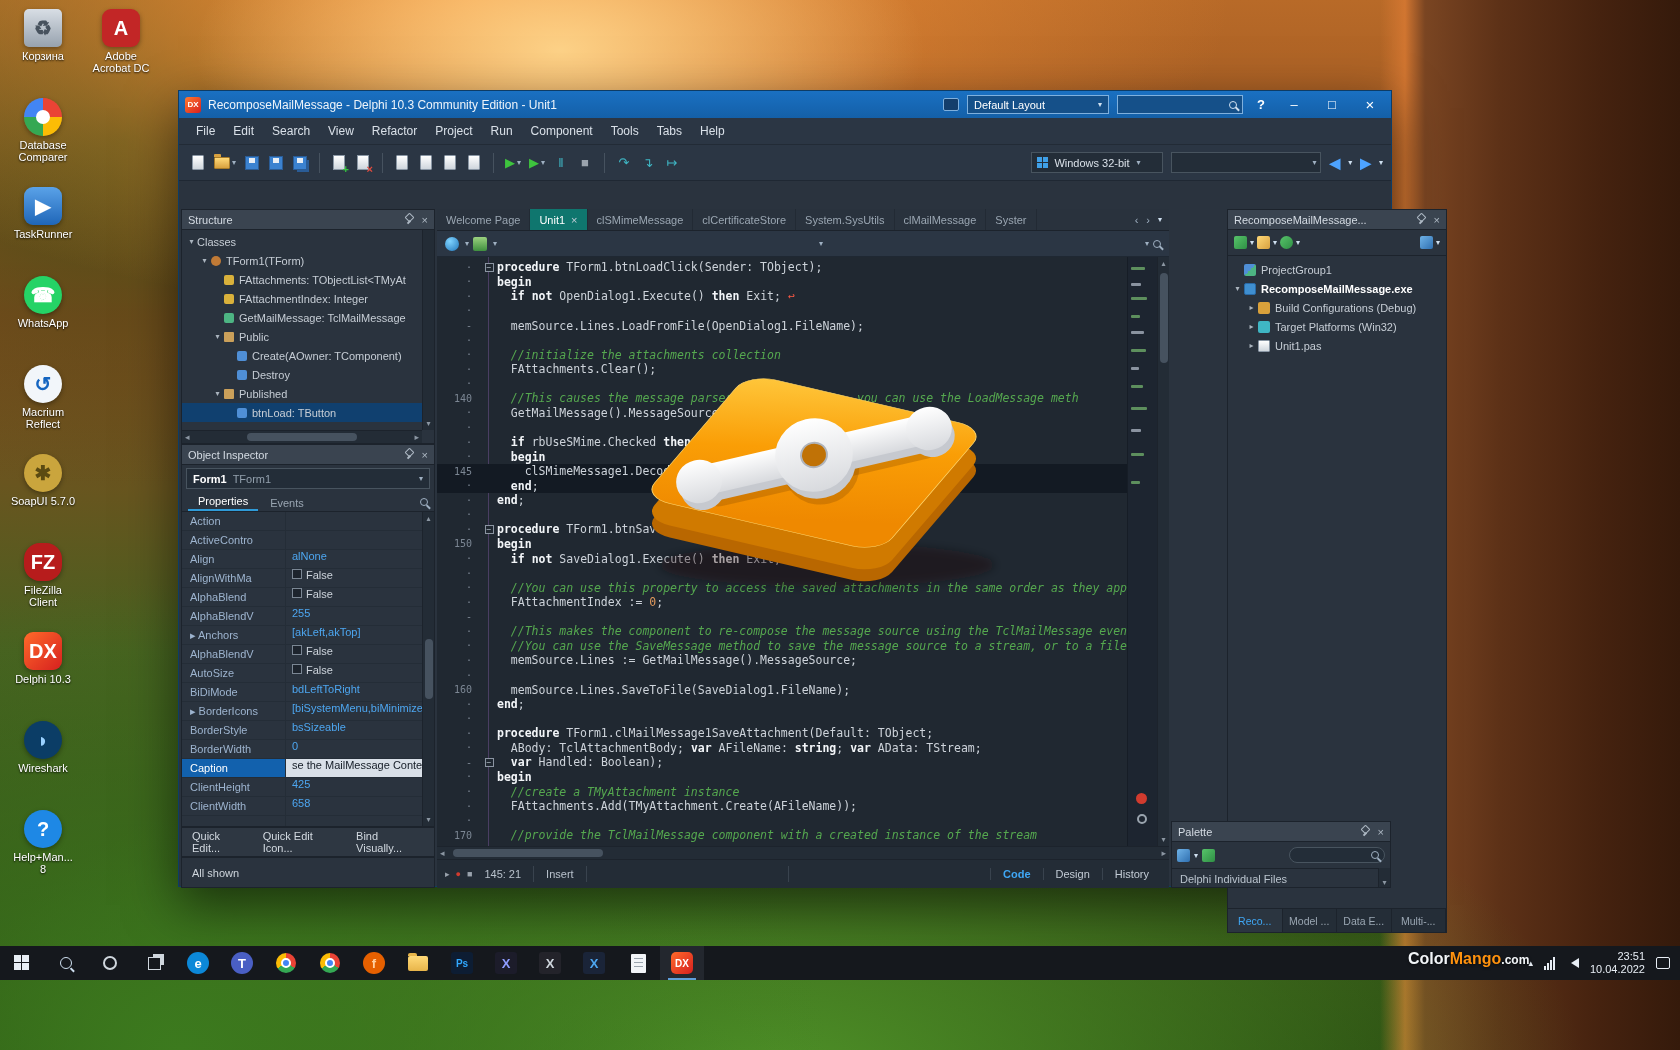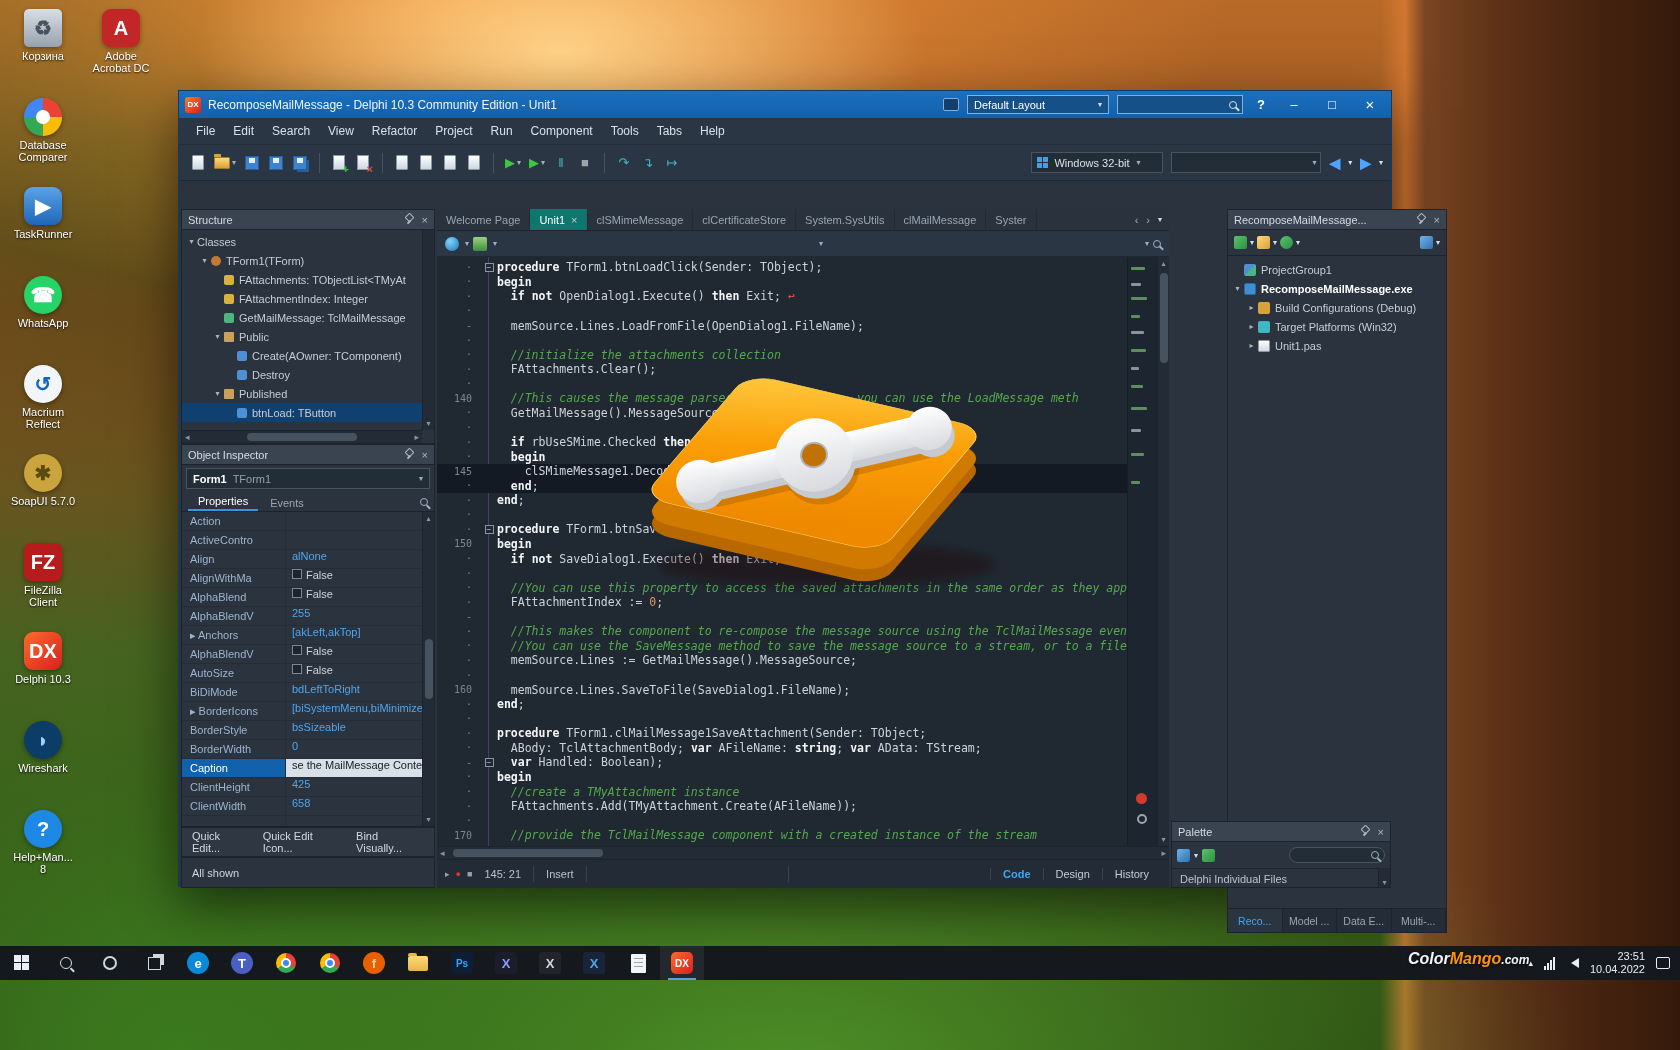--- a/index.html
+++ b/index.html
@@ -194,21 +194,21 @@
 .tfold::before{content:"";position:absolute;top:-3px;left:0;width:9px;height:3px;background:#e8b54a;border-radius:2px 2px 0 0}
 .tpage{width:15px;height:19px;background:#f2f5f8;border-radius:1px;position:relative}
 .tpage::after{content:"";position:absolute;left:3px;top:4px;right:3px;height:1.5px;background:#9aa4ae;box-shadow:0 4px 0 #9aa4ae,0 8px 0 #9aa4ae}
 .ttray{margin-left:auto;display:flex;align-items:center;gap:11px;padding-right:10px;color:#e8eef5}
 .chev{font-size:9px}
 .netic{display:flex;align-items:flex-end;gap:1px}
 .netic span{width:2px;background:#e8eef5}
 .volic{width:0;height:0;border:5px solid transparent;border-right:8px solid #e8eef5}
 .clock{text-align:right;font-size:11px;line-height:13px}
 .notif{width:14px;height:12px;border:1.5px solid #e8eef5;border-radius:2px}
-.wmark{position:absolute;left:1408px;top:950px;z-index:7;font-size:16px;font-weight:bold;font-style:italic;text-shadow:0 1px 3px rgba(0,0,0,.6);white-space:nowrap}
+.wmark{position:absolute;left:1408px;top:950px;z-index:7;font-size:16px;font-weight:bold;text-shadow:0 1px 3px rgba(0,0,0,.6);white-space:nowrap}
 .w1{color:#f2f5f8}.w2{color:#ff920e}.w3{color:#f2f5f8;font-size:12px}
 </style>
 </head>
 <body>
 
 <div class="dsk" id="dsk">
     <div class="dico">
       <div class="dimg" style="background: linear-gradient(rgb(216, 222, 229), rgb(151, 162, 174)); border-radius: 5px;">
         <span class="dglyph" style="color: rgb(71, 82, 94);">♻</span>
       </div>
@@ -238,21 +238,21 @@
       <div class="dlbl">Macrium
 Reflect</div>
     </div>
     <div class="dico">
       <div class="dimg" style="background: rgb(202, 165, 61); border-radius: 50%;">
         <span class="dglyph" style="color: rgb(91, 74, 18);">✱</span>
       </div>
       <div class="dlbl">SoapUI 5.7.0</div>
     </div>
     <div class="dico">
-      <div class="dimg" style="background: rgb(183, 28, 28); border-radius: 7px;">
+      <div class="dimg" style="background: rgb(183, 28, 28); border-radius: 16px;">
         <span class="dglyph" style="color: rgb(255, 255, 255);">FZ</span>
       </div>
       <div class="dlbl">FileZilla
 Client</div>
     </div>
     <div class="dico">
       <div class="dimg" style="background: linear-gradient(135deg, rgb(255, 106, 42), rgb(214, 32, 31)); border-radius: 9px;">
         <span class="dglyph" style="color: rgb(255, 255, 255);">DX</span>
       </div>
       <div class="dlbl">Delphi 10.3</div>
@@ -664,21 +664,21 @@
         <div class="cl"><span class="gut">·</span><span class="fold"></span><span class="ltx"><span class="s-c">  //You can use this property to access the saved attachments in the same order as they appear</span></span></div>
         <div class="cl"><span class="gut">·</span><span class="fold"></span><span class="ltx"><span class="s-p">  FAttachmentIndex := </span><span class="s-n">0</span><span class="s-p">;</span></span></div>
         <div class="cl"><span class="gut">-</span><span class="fold"></span><span class="ltx"></span></div>
         <div class="cl"><span class="gut">·</span><span class="fold"></span><span class="ltx"><span class="s-c">  //This makes the component to re-compose the message source using the TclMailMessage events</span></span></div>
         <div class="cl"><span class="gut">·</span><span class="fold"></span><span class="ltx"><span class="s-c">  //You can use the SaveMessage method to save the message source to a stream, or to a file</span></span></div>
         <div class="cl"><span class="gut">·</span><span class="fold"></span><span class="ltx"><span class="s-p">  memSource.Lines := GetMailMessage().MessageSource;</span></span></div>
         <div class="cl"><span class="gut">·</span><span class="fold"></span><span class="ltx"></span></div>
         <div class="cl"><span class="gut">160</span><span class="fold"></span><span class="ltx"><span class="s-p">  memSource.Lines.SaveToFile(SaveDialog1.FileName);</span></span></div>
         <div class="cl"><span class="gut">·</span><span class="fold"></span><span class="ltx"><span class="s-k">end</span><span class="s-p">;</span></span></div>
         <div class="cl"><span class="gut">·</span><span class="fold"></span><span class="ltx"></span></div>
-        <div class="cl"><span class="gut">·</span><span class="fold"></span><span class="ltx"><span class="s-k">procedure</span><span class="s-p"> TForm1.clMailMessage1SaveAttachment(Sender: TObject;</span></span></div>
+        <div class="cl"><span class="gut">·</span><span class="fold"></span><span class="ltx"><span class="s-k">procedure</span><span class="s-p"> TForm1.clMailMessage1SaveAttachment(Default: TObject;</span></span></div>
         <div class="cl"><span class="gut">·</span><span class="fold"></span><span class="ltx"><span class="s-p">  ABody: TclAttachmentBody; </span><span class="s-k">var</span><span class="s-p"> AFileName: </span><span class="s-k">string</span><span class="s-p">; </span><span class="s-k">var</span><span class="s-p"> AData: TStream;</span></span></div>
         <div class="cl"><span class="gut">-</span><span class="fold"><span class="fbox">−</span></span><span class="ltx"><span class="s-p">  </span><span class="s-k">var</span><span class="s-p"> Handled: Boolean);</span></span></div>
         <div class="cl"><span class="gut">·</span><span class="fold"></span><span class="ltx"><span class="s-k">begin</span></span></div>
         <div class="cl"><span class="gut">·</span><span class="fold"></span><span class="ltx"><span class="s-c">  //create a TMyAttachment instance</span></span></div>
         <div class="cl"><span class="gut">·</span><span class="fold"></span><span class="ltx"><span class="s-p">  FAttachments.Add(TMyAttachment.Create(AFileName));</span></span></div>
         <div class="cl"><span class="gut">·</span><span class="fold"></span><span class="ltx"></span></div>
         <div class="cl"><span class="gut">170</span><span class="fold"></span><span class="ltx"><span class="s-c">  //provide the TclMailMessage component with a created instance of the stream</span></span></div>
       </div>
     <div class="mm" id="mm">
       <span id="mmarks"></span>

